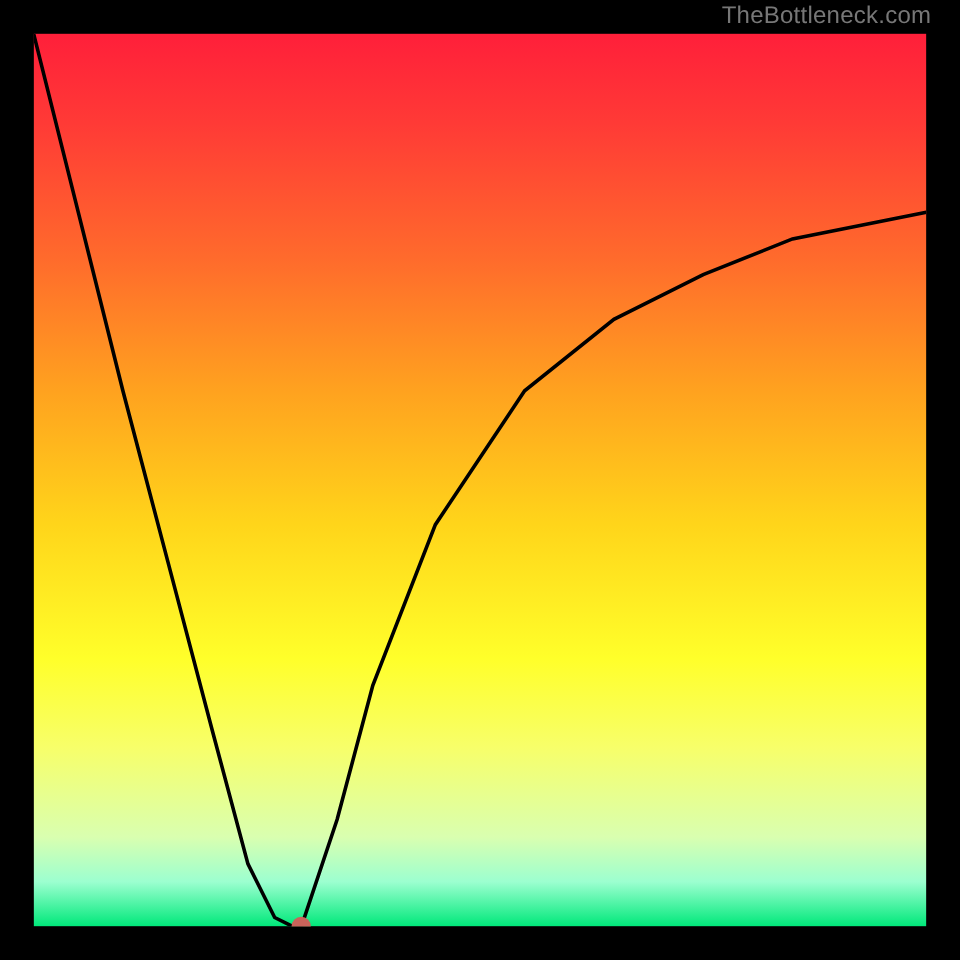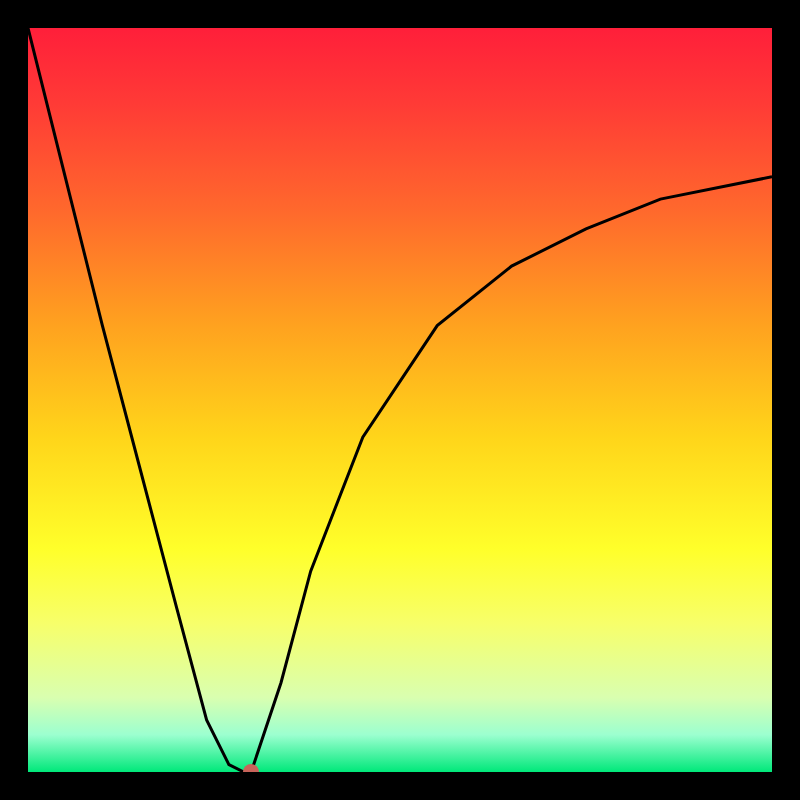--- a/index.html
+++ b/index.html
@@ -68,20 +68,21 @@
     height: 16px;
     border-radius: 50%;
     background: #c9635a;
     transform: translate(-50%, -50%);
   }
 </style>
 </head>
 <body>
 
 <div class="frame">
+  <div class="watermark">TheBottleneck.com</div>
   <div class="plot-area">
     <div class="gradient"></div>
     <svg class="curve" viewBox="0 0 744 744" preserveAspectRatio="none">
       <path id="curve-path" fill="none" stroke="#000" stroke-width="3" d="M0.0,0.0 L37.2,148.8 L74.4,297.6 L111.6,439.0 L148.8,580.3 L178.6,691.9 L200.9,736.6 L215.8,744.0 L223.2,744.0 L253.0,654.7 L282.7,543.1 L334.8,409.2 L409.2,297.6 L483.6,238.1 L558.0,200.9 L632.4,171.1 L744.0,148.8 "></path>
     </svg>
     <div id="marker-dot" class="dot" style="left: 223.2px; top: 744px;"></div>
   </div>
 </div>
 
 </body></html>

